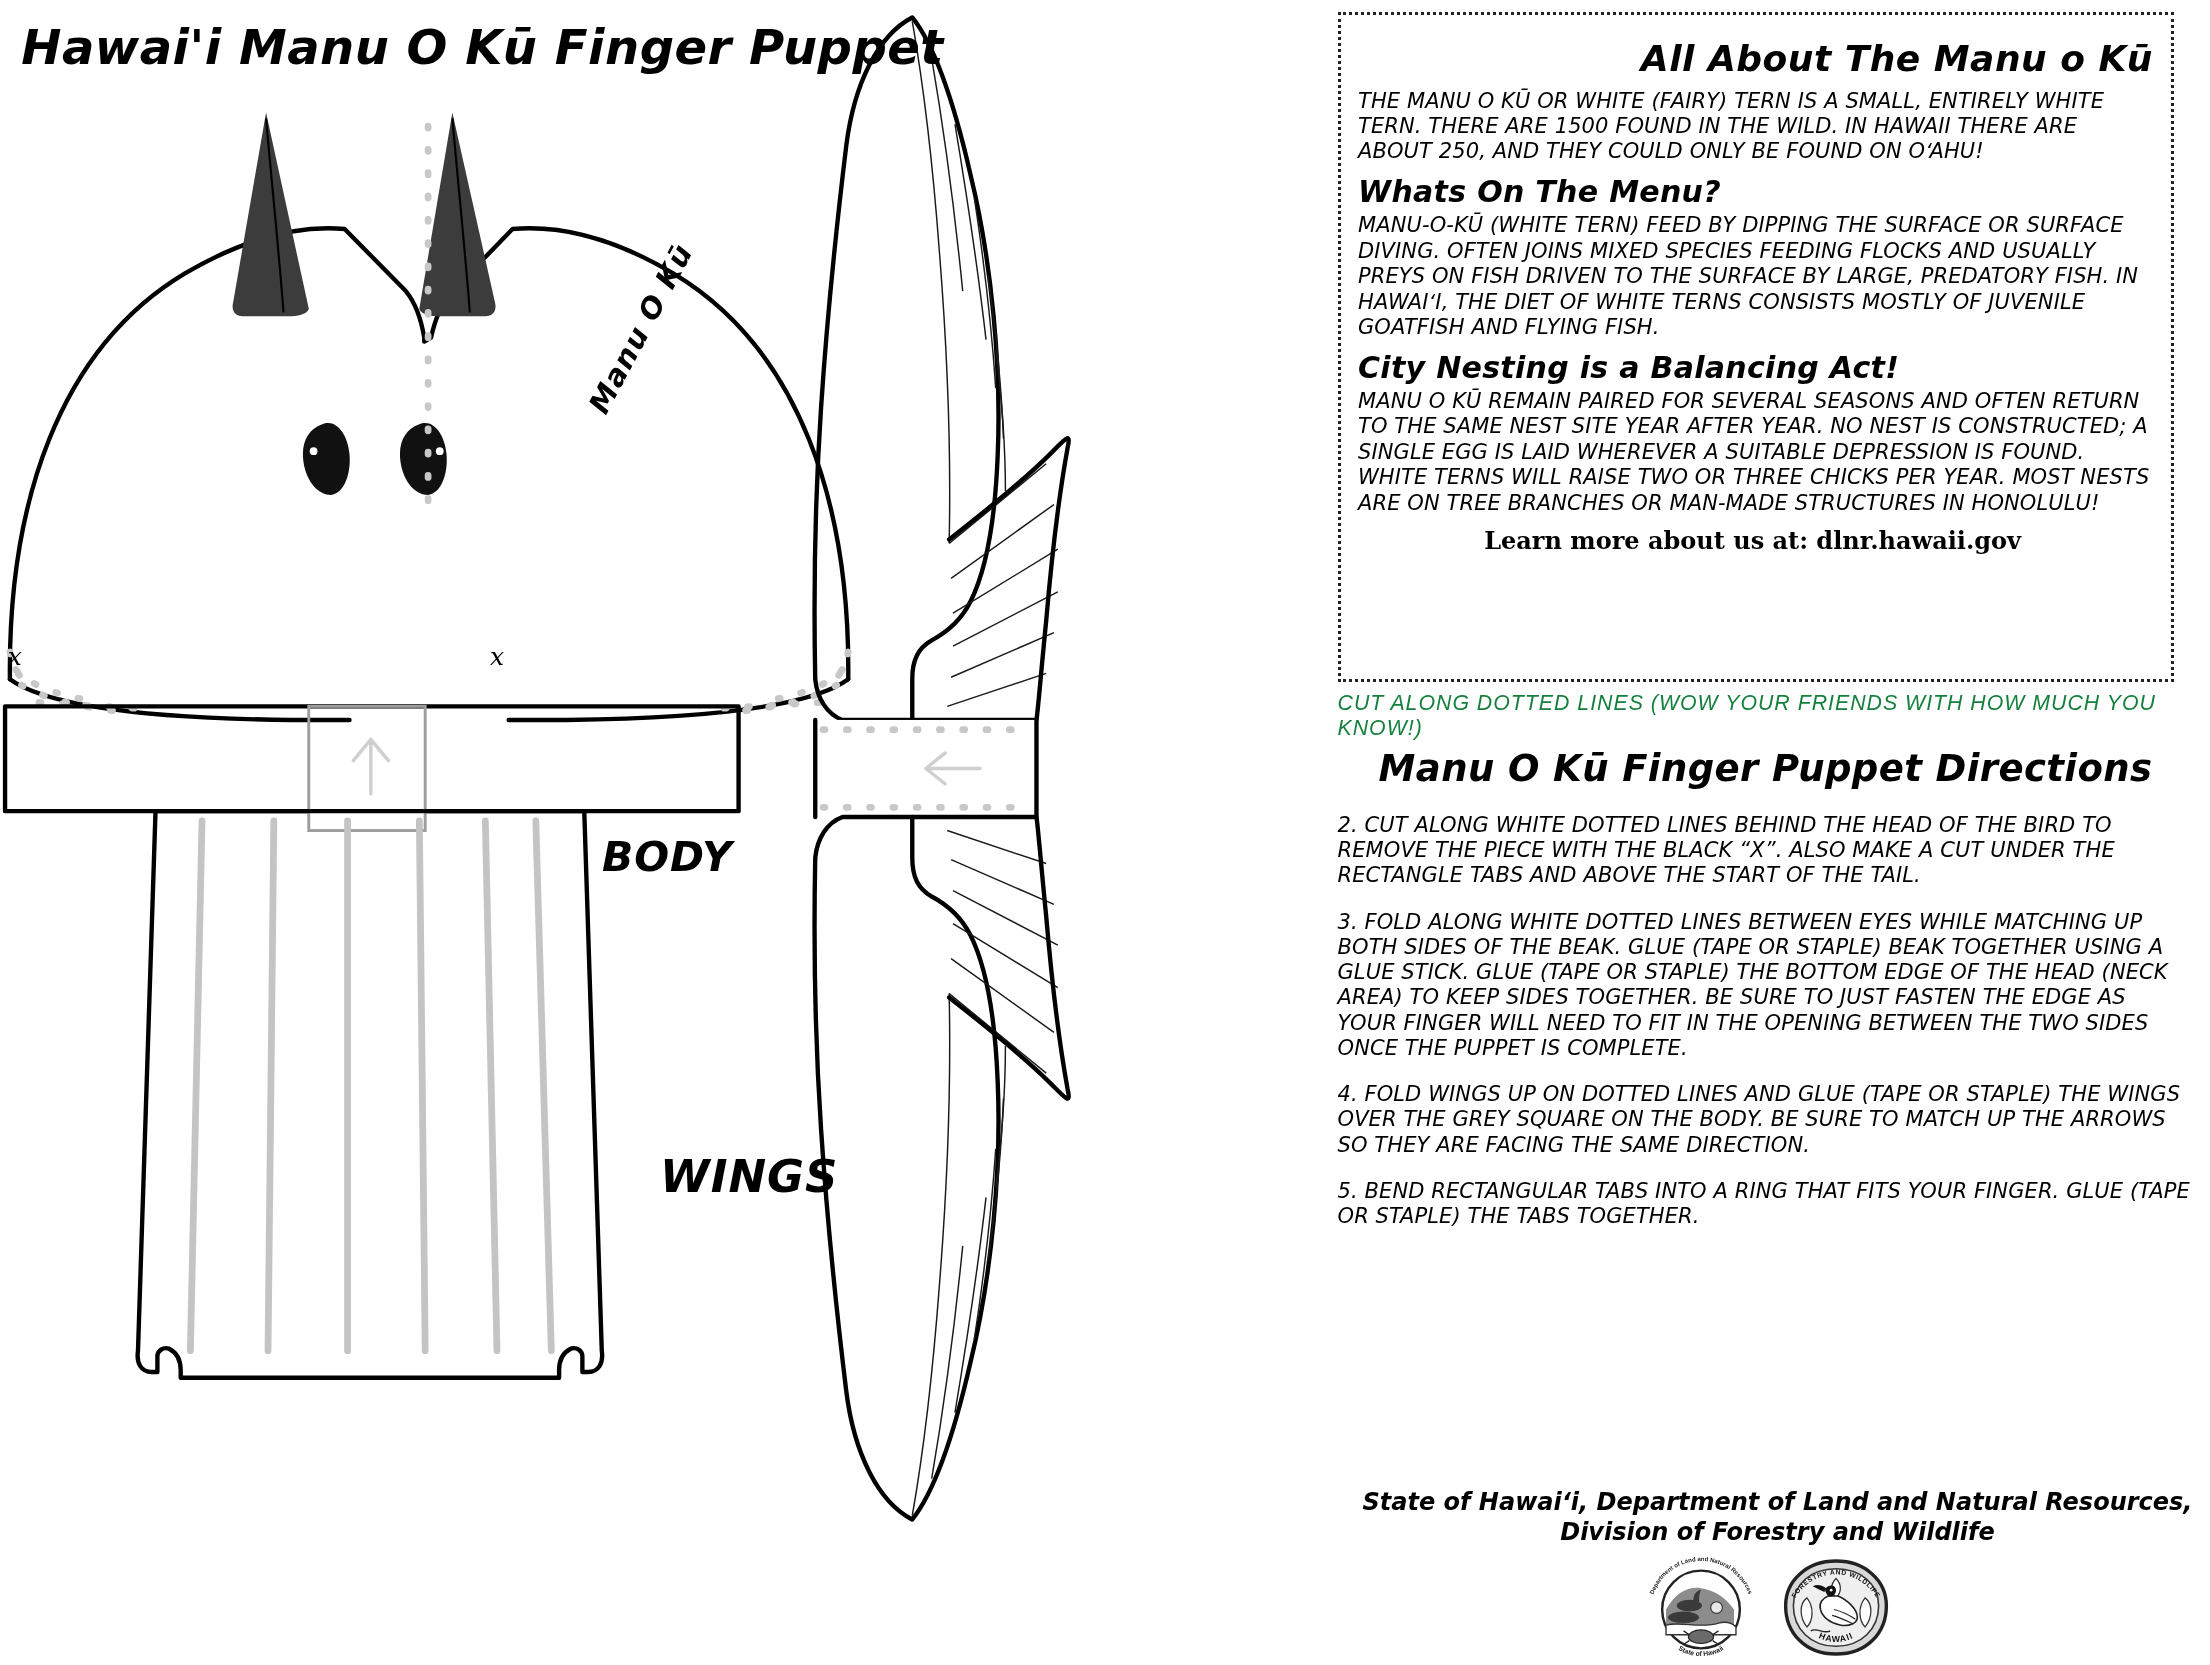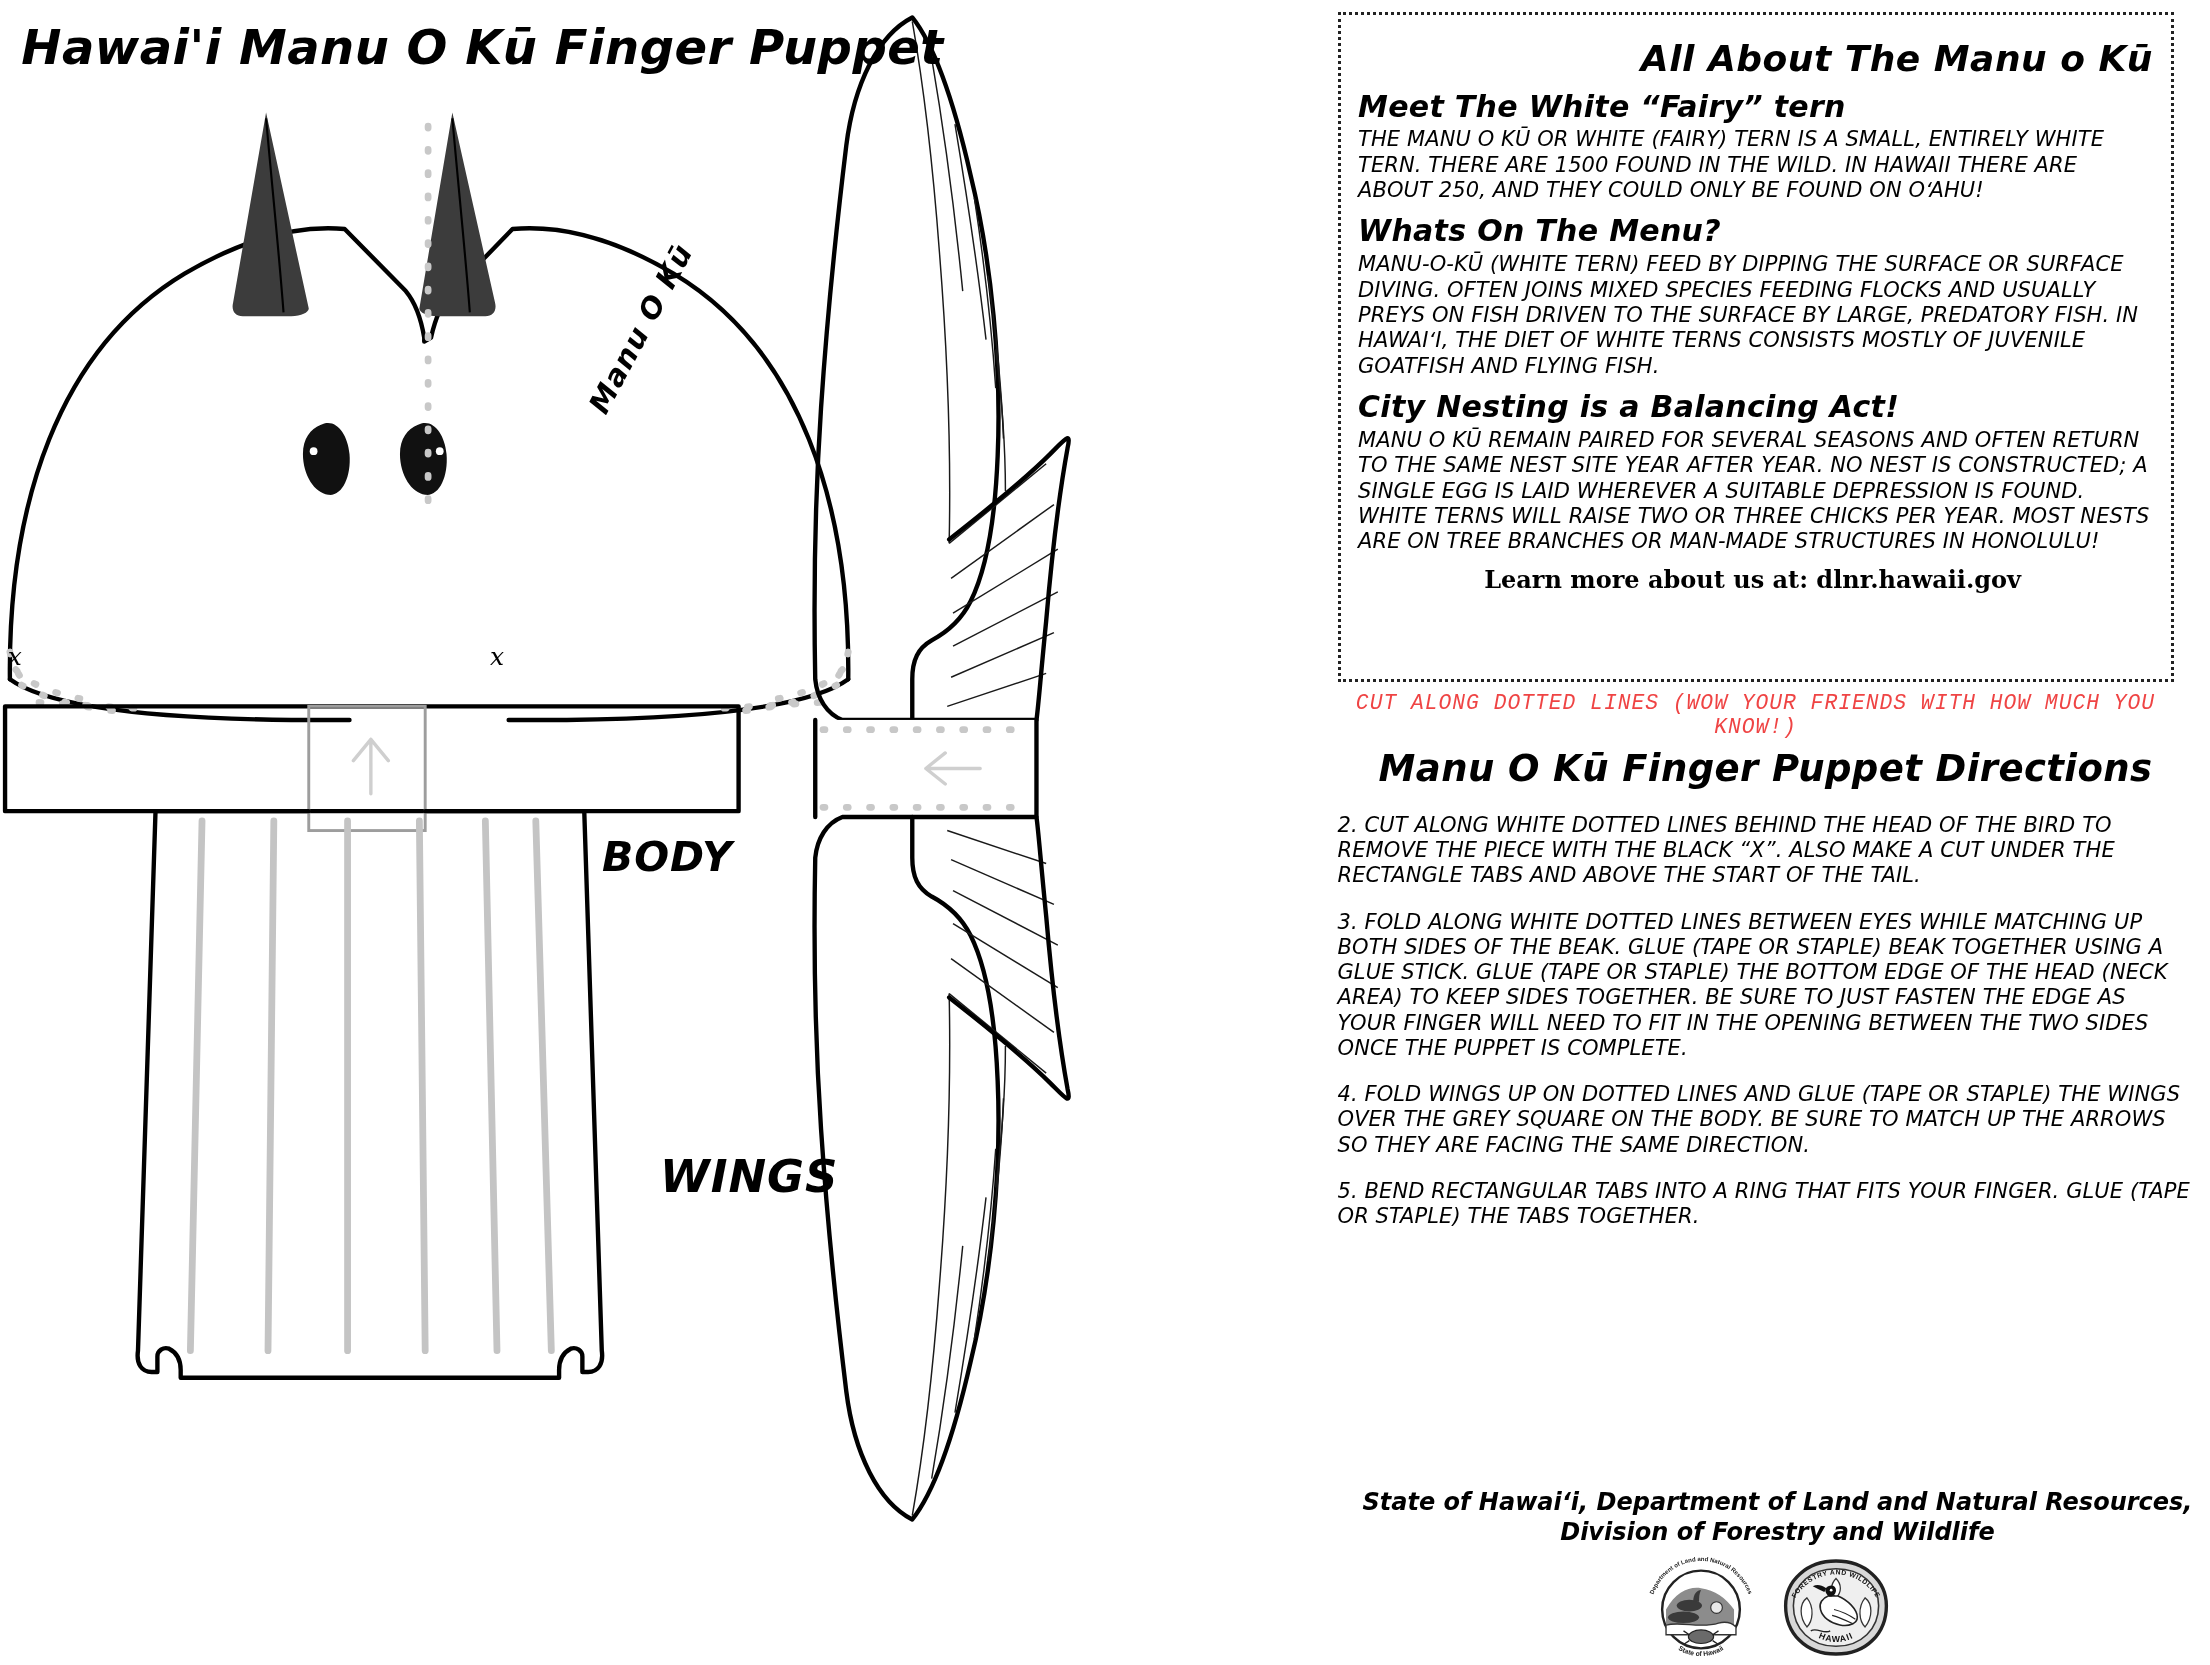--- a/index.html
+++ b/index.html
@@ -82,26 +82,25 @@
     font-family: "DejaVu Serif", serif;
     font-weight: bold;
     font-size: 24px;
     text-align: center;
     margin: 5.8px 5.8px 0 0;
   }
   .cut-note {
     position: absolute;
     left: 17.5px; top: 691px;
     width: 836px;
-    text-align: center;
     font-size: 21.3px;
     font-style: italic;
-    font-family: Liberation Mono, monospace;
+    font-family: Liberation Sans, sans-serif;
     letter-spacing: 1px;
-    color: #ef4444;
+    color: #15803d;
     text-transform: uppercase;
   }
 
   .dir-title {
     position: absolute;
     left: 0; top: 747px;
     width: 891px;
     text-align: center;
     font-size: 37px;
     font-weight: bold;
@@ -392,21 +391,20 @@
 
     <div id="x-right" class="x-mark">x</div>
   </div>
 
   <div id="info-panel">
 
     <div class="fact-box">
       <div class="fact-h1">All About The Manu o Kū</div>
 
       <div>
-        <div class="fact-h2">Meet The White “Fairy” tern</div>
         <div class="fact-p">The Manu O Kū or white (Fairy) tern is a small, entirely white tern. There are 1500 found in the wild. In Hawaii there are about 250, and they could only be found on Oʻahu!</div>
       </div>
 
       <div>
         <div class="fact-h2">Whats On The Menu?</div>
         <div class="fact-p">Manu-o-Kū (white tern) feed by dipping the surface or surface diving. Often joins mixed species feeding flocks and usually preys on fish driven to the surface by large, predatory fish. In Hawaiʻi, the diet of white terns consists mostly of juvenile goatfish and flying fish.</div>
       </div>
 
       <div>
         <div class="fact-h2">City Nesting is a Balancing Act!</div>

